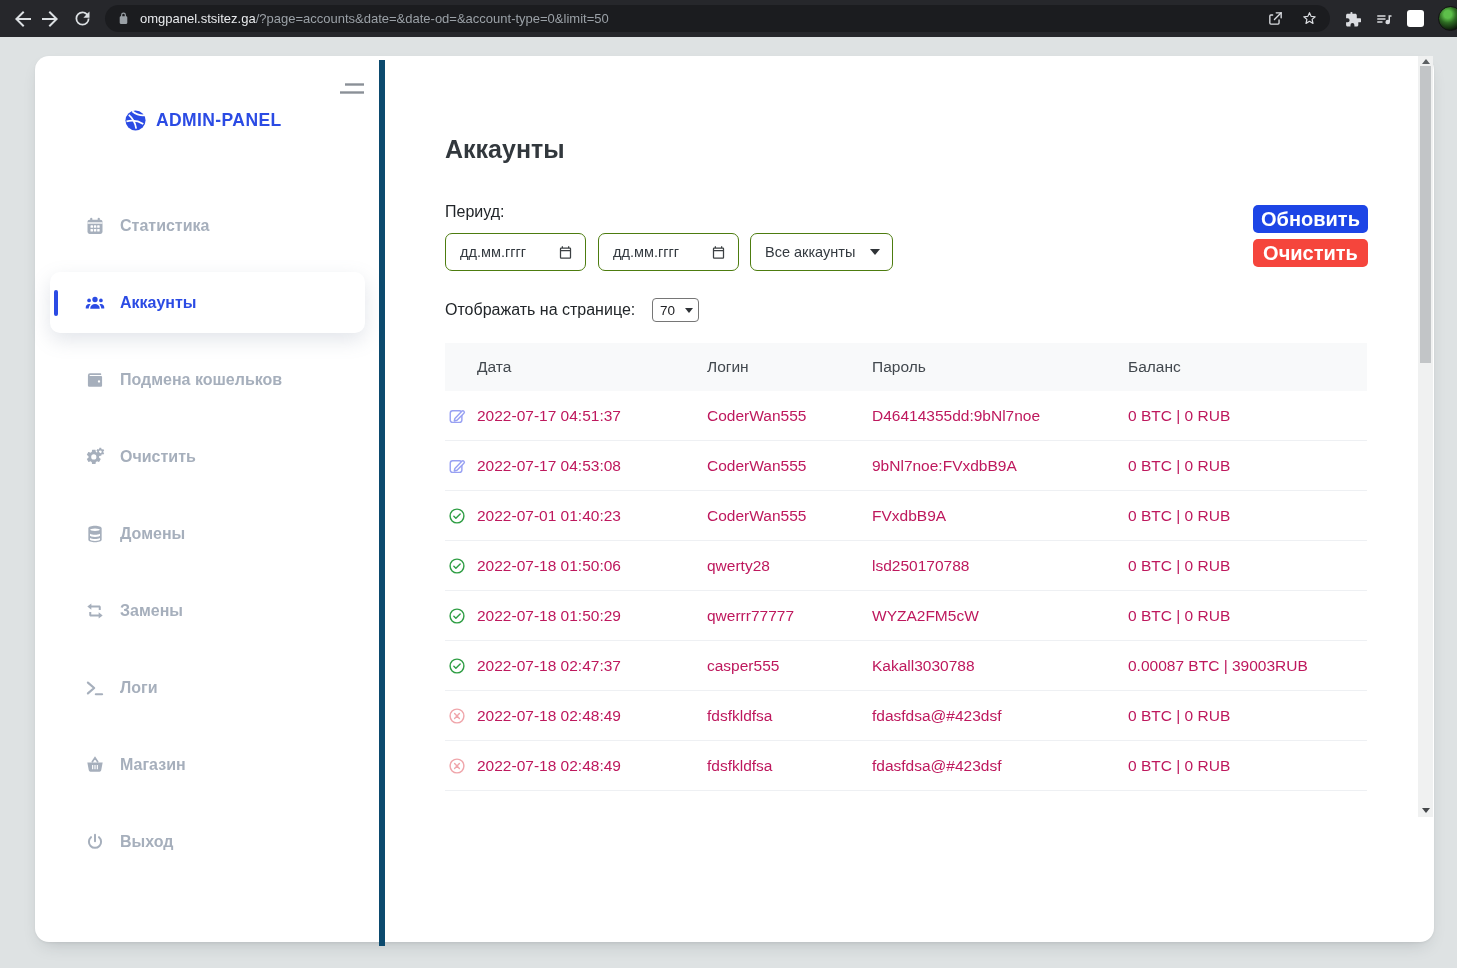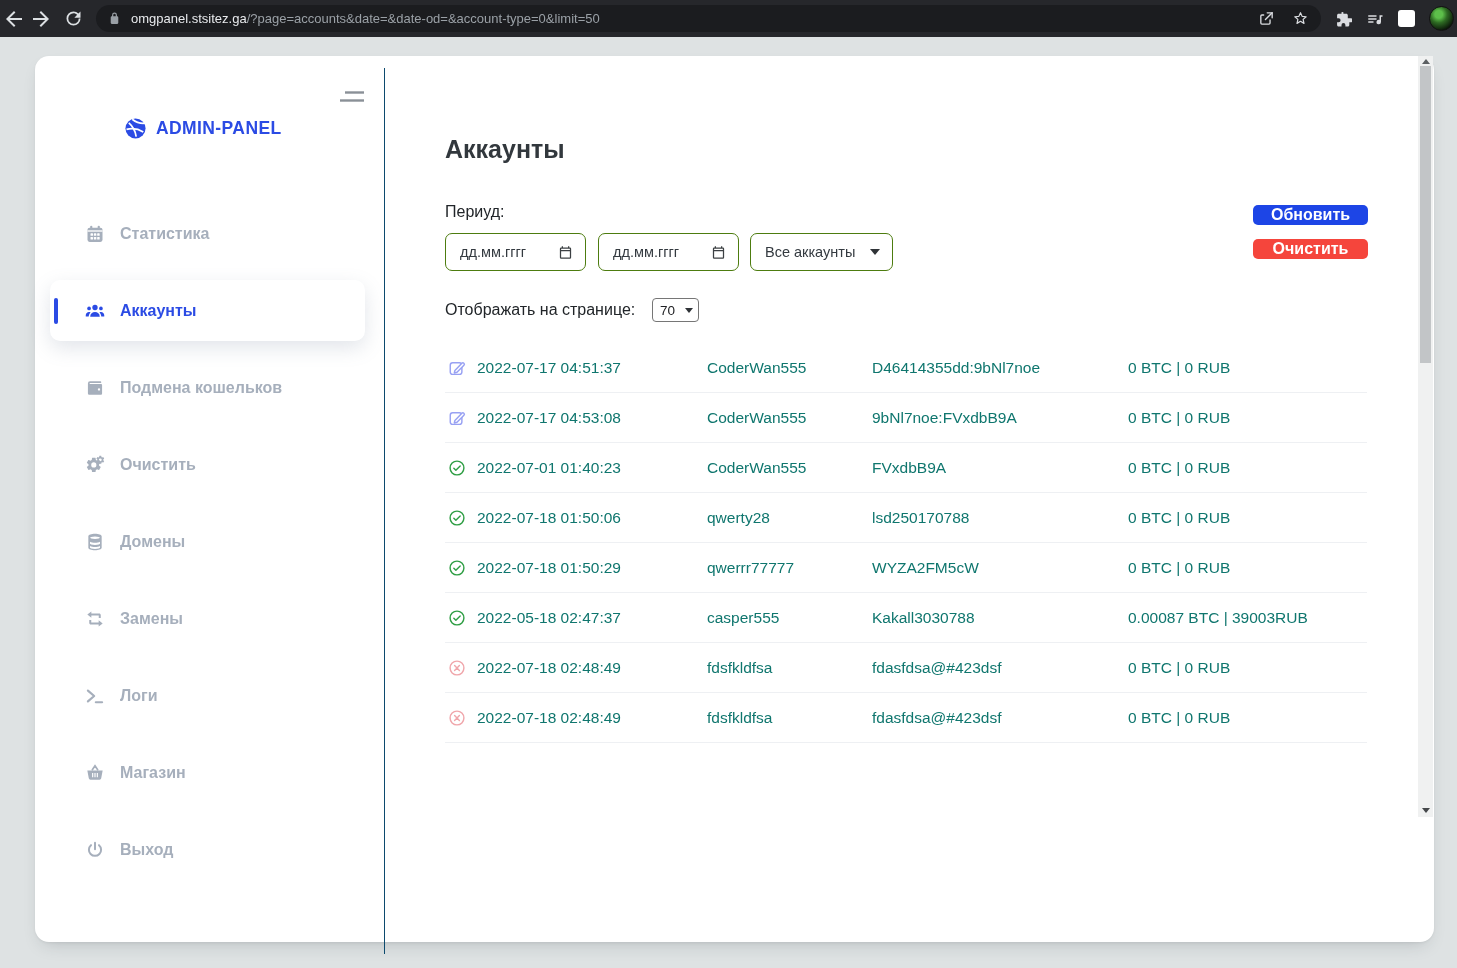--- a/index.html
+++ b/index.html
@@ -8,21 +8,21 @@
     position:relative;
     background:#dee2e3;
     font-family:"Liberation Sans", sans-serif;
     --accent:#2b4be4; --btn-blue:#1d45e6; --btn-red:#f5453c;
     --ok:#2f9e44; --edit:#98a1f3; --err:#f0a6ab;
     --side-gray:#a6afbc;
   }
   svg{display:block}
 
   
-  .toolbar{position:absolute;left:0;top:0;width:1457px;height:37px;background:#26272b;display:flex;align-items:center;padding-left:2px;}
+  .toolbar{position:absolute;left:0;top:0;width:1457px;height:37px;background:#26272b;display:flex;align-items:center;padding-left:11px;}
   .nav-ico{width:24px;height:24px;color:#dce0e3;flex:0 0 auto;}
   .nav-ico svg{width:100%;height:100%;fill:currentColor;}
   .fwd{transform:scaleX(-1);margin-left:3px;}
   .reload{width:21px;height:21px;margin-left:10px;}
   .omnibox{flex:0 0 1225px;margin-left:12px;height:27px;border-radius:14px;background:#1b1c1f;display:flex;align-items:center;padding:0 12px;}
   .omnibox .lock{width:13px;height:13px;color:#9aa0a6;margin-right:10px;flex:0 0 auto;}
   .omnibox .lock svg{width:100%;height:100%;fill:currentColor;}
   .url{font-size:13px;white-space:nowrap;overflow:hidden;}
   .url .host{color:#e8eaed;}
   .url .path{color:#9aa0a6;}
@@ -32,21 +32,21 @@
   .tb-right{display:flex;align-items:center;margin-left:13px;gap:14px;}
   .tb-right .o-ico{width:18px;height:18px;color:#dadce0;}
   .tb-right .o-ico svg{width:100%;height:100%;fill:currentColor;}
   .white-square{width:17px;height:17px;background:#fff;border-radius:3px;}
   .avatar{width:25px;height:25px;border-radius:50%;background:radial-gradient(circle at 38% 32%, #5dbf4a 0 18%, #2e6b23 40%, #0c1a0a 75%, #000 100%);border:1px solid #111;}
 
   
   .app-card{position:absolute;left:35px;top:56px;width:1399px;height:886px;background:#fff;border-radius:14px;box-shadow:0 8px 18px -8px rgba(40,50,60,.25), 0 1px 3px rgba(0,0,0,.05);}
 
   
-  .sidebar{position:absolute;left:0;top:12px;width:350px;height:100%;border-right:1px solid #0c4a6e;border-radius:14px 0 0 14px;}
+  .sidebar{position:absolute;left:0;top:4px;width:350px;height:100%;border-right:6px solid #0c4a6e;border-radius:14px 0 0 14px;}
   .collapse{position:absolute;left:303px;top:20px;width:28px;height:18px;color:#8a9097;}
   .collapse svg{width:100%;height:100%;}
   .brand{position:absolute;left:89px;top:49px;display:flex;align-items:center;gap:9px;}
   .brand-ico{width:23px;height:23px;}
   .brand-name{font-size:17.5px;font-weight:700;letter-spacing:.4px;color:var(--accent);}
   .menu{position:absolute;left:0;top:127px;width:100%;}
   .menu-item{position:absolute;left:0;width:100%;height:77px;top:calc(var(--i)*77px);display:flex;align-items:center;gap:15px;padding-left:50px;color:var(--side-gray);cursor:pointer;}
   .menu-item .mi{width:20px;height:20px;flex:0 0 auto;}
   .menu-item .mi svg{width:100%;height:100%;}
   .menu-item .ml{font-size:16px;font-weight:600;}
@@ -58,32 +58,32 @@
   .page-title{position:absolute;left:60px;top:79px;font-size:25px;font-weight:700;color:#32383d;}
   .period-label{position:absolute;left:60px;top:147px;font-size:16px;color:#212529;}
   .fbox{position:absolute;top:177px;height:38px;border:1px solid #4d7c0f;border-radius:7px;background:#fff;display:flex;align-items:center;padding:0 12px 0 14px;font-size:14.5px;color:#343a40;cursor:pointer;}
   .date1{left:60px;width:141px;}
   .date2{left:213px;width:141px;}
   .sel-accounts{left:365px;width:143px;text-align:right;}
   .fbox .grow{flex:1;}
   .cal-ico{width:15px;height:15px;color:#3c4043;}
   .cal-ico svg{width:100%;height:100%;}
   .chev{width:0;height:0;border-left:5px solid transparent;border-right:5px solid transparent;border-top:6px solid #2f3337;}
-  .btn{position:absolute;left:868px;width:115px;height:20px;border:none;border-radius:5px;color:#fff;font-size:16px;font-weight:700;font-family:"Liberation Sans",sans-serif;display:flex;align-items:center;justify-content:center;cursor:pointer;}
+  .btn{position:absolute;left:868px;width:115px;height:28px;border:none;border-radius:5px;color:#fff;font-size:20px;font-weight:700;font-family:"Liberation Sans",sans-serif;display:flex;align-items:center;justify-content:center;cursor:pointer;}
   .btn-refresh{top:149px;background:var(--btn-blue);}
   .btn-clear{top:183px;background:var(--btn-red);}
   .perpage-label{position:absolute;left:60px;top:245px;font-size:16px;color:#212529;}
   .perpage-select{position:absolute;left:267px;top:242px;width:47px;height:24px;border:1px solid #767676;border-radius:4px;background:#fff;display:flex;align-items:center;padding:0 5px 0 7px;font-size:13.5px;color:#202124;cursor:pointer;}
   .perpage-select .chev{margin-left:auto;border-left-width:4px;border-right-width:4px;border-top-width:5px;}
 
   
   .table{position:absolute;left:60px;top:287px;width:922px;}
   .thead,.tr{display:grid;grid-template-columns:32px 230px 165px 256px 1fr;align-items:center;}
   .thead{height:48px;background:#f8f9fa;color:#42484e;font-size:15.5px;}
-  .tr{height:50px;border-bottom:1px solid #eef0f3;font-size:15.5px;color:#0f766e;}
+  .tr{height:50px;border-bottom:1px solid #eef0f3;font-size:15.5px;color:#be185d;}
   .cell-icon{display:flex;align-items:center;padding-left:3px;}
   .st{width:18px;height:18px;display:none;}
   .st svg{width:100%;height:100%;}
   .tr[data-status="edit"] .st-edit{display:block;}
   .tr[data-status="ok"] .st-ok{display:block;}
   .tr[data-status="error"] .st-err{display:block;}
 
   
   .vscroll{position:absolute;left:1418px;top:56px;width:15px;height:761px;background:#f0f1f1;}
   .vthumb{position:absolute;left:2px;top:10px;width:11px;height:297px;background:#c2c5c7;}
@@ -316,20 +316,27 @@
   <button class="btn btn-refresh">Обновить</button>
   <button class="btn btn-clear">Очистить</button>
 
   <div class="perpage-label">Отображать на странице:</div>
   <div class="perpage-select">
     <span>70</span>
     <span class="chev"></span>
   </div>
 
   <div class="table">
+    <div class="thead" id="thead">
+      <div class="cell-icon"></div>
+    <div>Дата</div>
+        <div>Логин</div>
+        <div>Пароль</div>
+        <div>Баланс</div>
+      </div>
     <div id="tbody">
   <div class="tr" data-status="edit">
     <div class="cell-icon">
       <span class="st st-edit">
         <svg viewBox="0 0 24 24" fill="none" stroke="#98a1f3" stroke-width="1.9" stroke-linecap="round" stroke-linejoin="round">
                 <rect x="3" y="5" width="15.5" height="15.5" rx="3.2"></rect>
                 <path d="M9.2 15.2l9.3-9.6a1.9 1.9 0 0 1 2.75 2.63L12 17.7l-3.6.9z" fill="#fff"></path>
               </svg>
       </span>
 
@@ -412,21 +419,21 @@
     <div class="cell-icon">
 
       <span class="st st-ok">
         <svg viewBox="0 0 24 24" fill="none" stroke="#2f9e44" stroke-width="1.9" stroke-linecap="round" stroke-linejoin="round">
                 <circle cx="12" cy="12" r="9.2"></circle>
                 <path d="M7.8 12.4l2.7 2.7 5.7-5.9"></path>
               </svg>
       </span>
 
     </div>
-    <div>2022-05-18 02:47:37</div>
+    <div>2022-07-18 02:47:37</div>
     <div>casper555</div>
     <div>Kakall3030788</div>
     <div>0.00087 BTC | 39003RUB</div>
   </div>
 
   <div class="tr" data-status="error">
     <div class="cell-icon">
 
       <span class="st st-err">
         <svg viewBox="0 0 24 24" fill="none" stroke="#f0a6ab" stroke-width="1.9" stroke-linecap="round">

